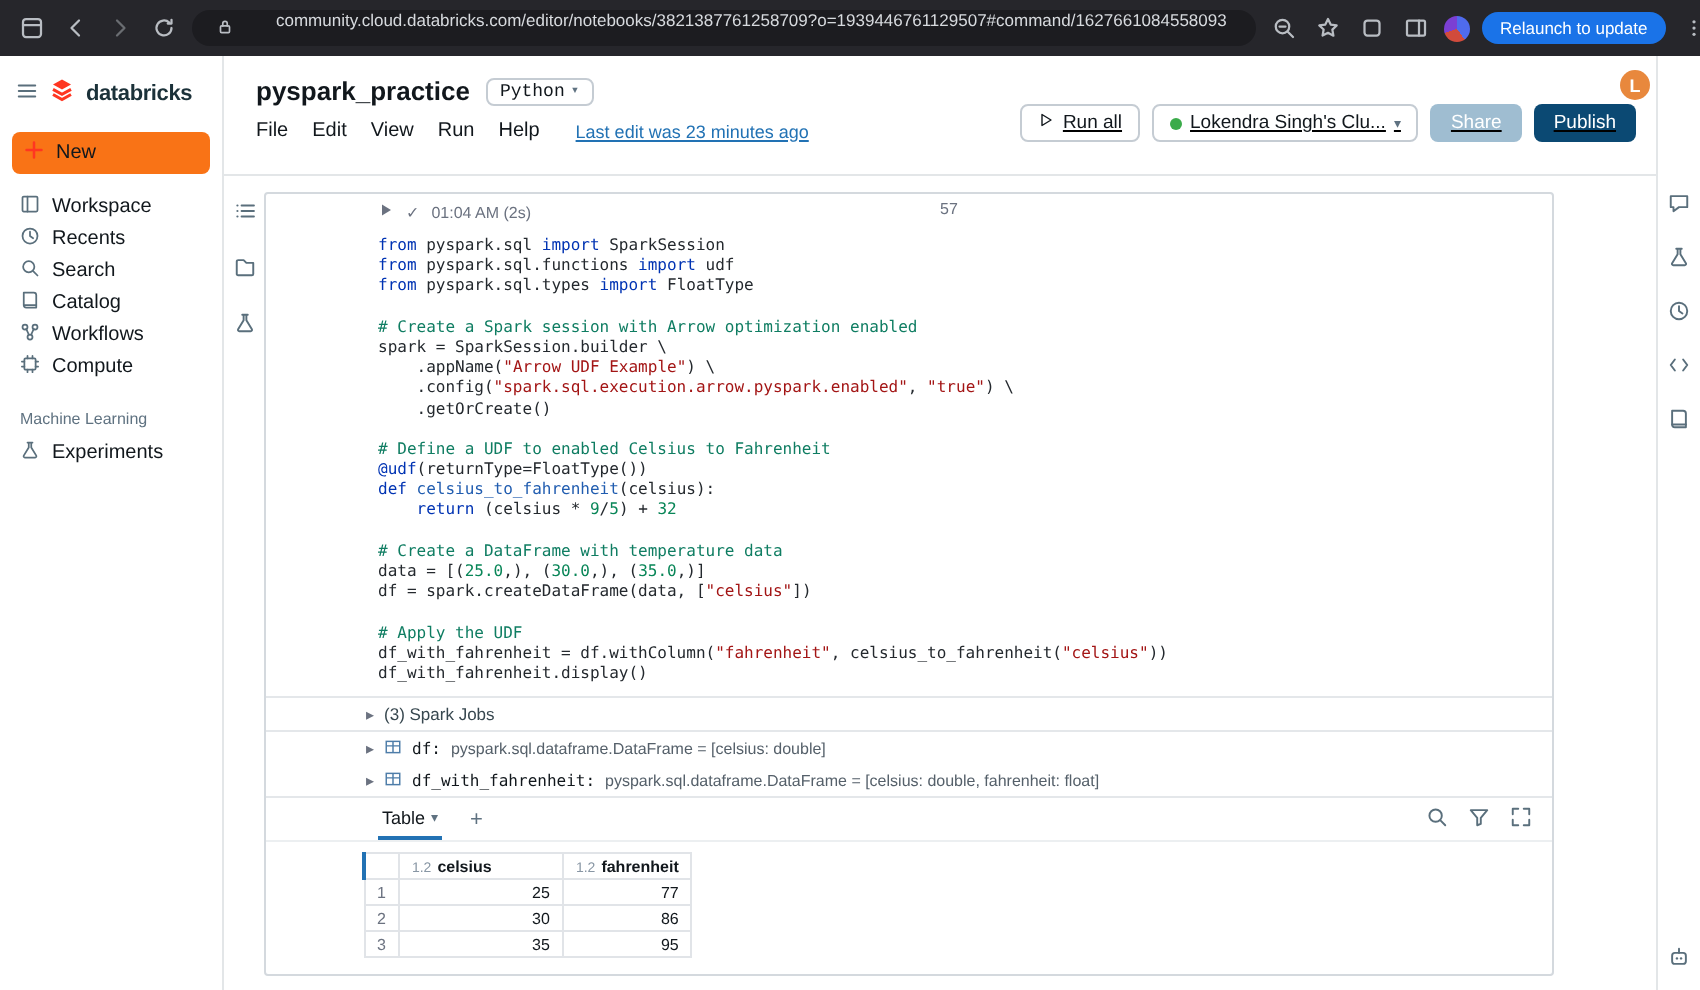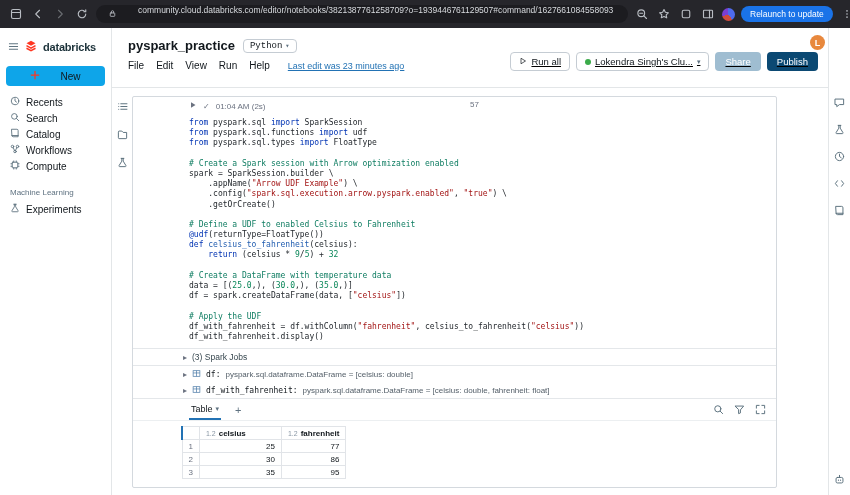--- a/index.html
+++ b/index.html
@@ -16,21 +16,21 @@
   .avatar { width:13px; height:13px; border-radius:50%; background:conic-gradient(#4f6bed 0 40%, #d14b3c 40% 70%, #7b3fd3 70% 100%); flex:0 0 auto; }
   .relaunch-btn { background:#1a73e8; color:#fff; font-size:8.5px; padding:3px 9px; border-radius:10px; border:none; white-space:nowrap; cursor:pointer; }
 
   
   .app { position:absolute; top:28px; left:0; right:0; bottom:0; display:flex; background:#fff; }
 
   
   .sidebar { width:112px; flex:0 0 112px; border-right:1px solid #e3e6e8; padding-top:6px; }
   .logo-row { display:flex; align-items:center; gap:6px; padding:4px 8px 8px 8px; }
   .logo-word { font-size:11px; font-weight:bold; color:#1b3139; letter-spacing:-0.2px; }
-  .new-item { display:flex; align-items:center; gap:20px; margin:2px 6px 8px 6px; padding:4px 6px; background:#0ea5e9; border-radius:4px; cursor:pointer;justify-content:center; }
+  .new-item { display:flex; align-items:center; gap:6px; margin:2px 6px 8px 6px; padding:4px 6px; background:#f97316; border-radius:4px; cursor:pointer; }
   .new-item span { font-size:10px; color:#11171c; }
   .nav-item { display:flex; align-items:center; gap:6px; height:16px; padding:0 10px; font-size:10px; color:#11171c; cursor:pointer; }
   .nav-ic svg { stroke:#5a6f7c; fill:none; stroke-width:1.4; stroke-linecap:round; stroke-linejoin:round; }
   .side-section { font-size:8px; color:#5f7281; padding:14px 10px 4px 10px; }
 
   
   .main { flex:1; position:relative; min-width:0; }
   .nb-header { position:relative; height:60px; border-bottom:1px solid #e3e6e8; padding:10px 12px 0 16px; }
   .title-row { display:flex; align-items:center; gap:8px; }
   .nb-title { font-size:13px; font-weight:bold; color:#11171c; }
@@ -172,20 +172,27 @@
               <path d="M2 7.6l6 3.3 6-3.3" stroke="#ff3621" stroke-width="2" fill="none"></path>
               <path d="M2 11l6 3.3 6-3.3" stroke="#ff3621" stroke-width="2" fill="none"></path>
             </svg></span>
         <span class="logo-word">databricks</span>
       </div>
       <div class="new-item">
         <span class="nav-ic"><svg width="10" height="10" viewBox="0 0 16 16">
               <path d="M8 2v12M2 8h12" stroke="#ff3621" stroke-width="2"></path>
             </svg></span>
         <span>New</span>
+      </div>
+      <div class="nav-item">
+        <span class="nav-ic"><svg width="10" height="10" viewBox="0 0 16 16">
+              <rect x="2" y="2" width="12" height="12" rx="1"></rect>
+              <path d="M6 2v12"></path>
+            </svg></span>
+        <span>Workspace</span>
       </div>
       <div class="nav-item">
         <span class="nav-ic"><svg width="10" height="10" viewBox="0 0 16 16">
               <circle cx="8" cy="8" r="6"></circle>
               <path d="M8 4.5V8l2.5 1.8"></path>
             </svg></span>
         <span>Recents</span>
       </div>
       <div class="nav-item">
         <span class="nav-ic"><svg width="10" height="10" viewBox="0 0 16 16">

